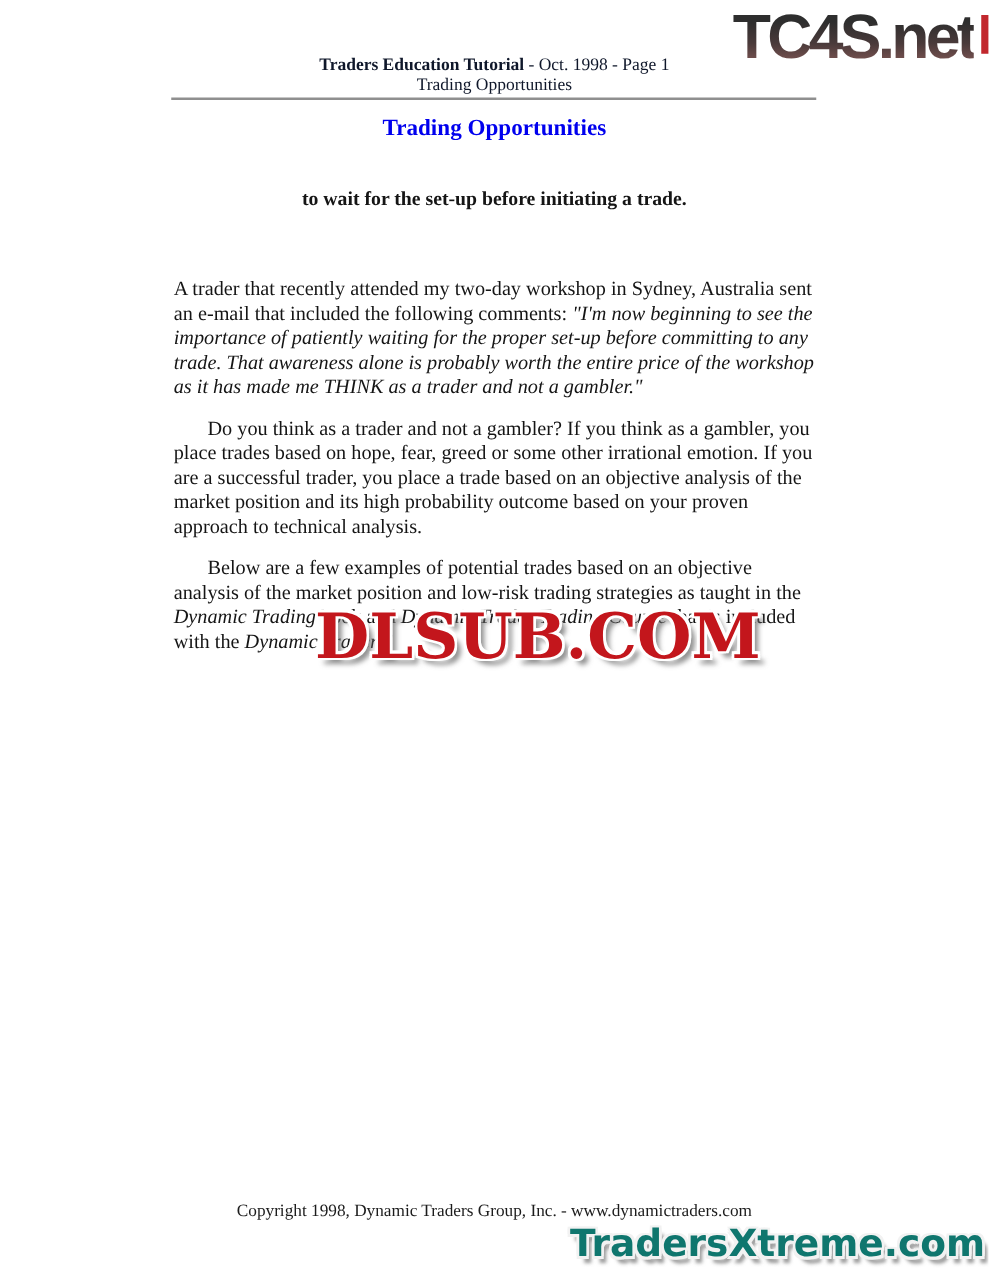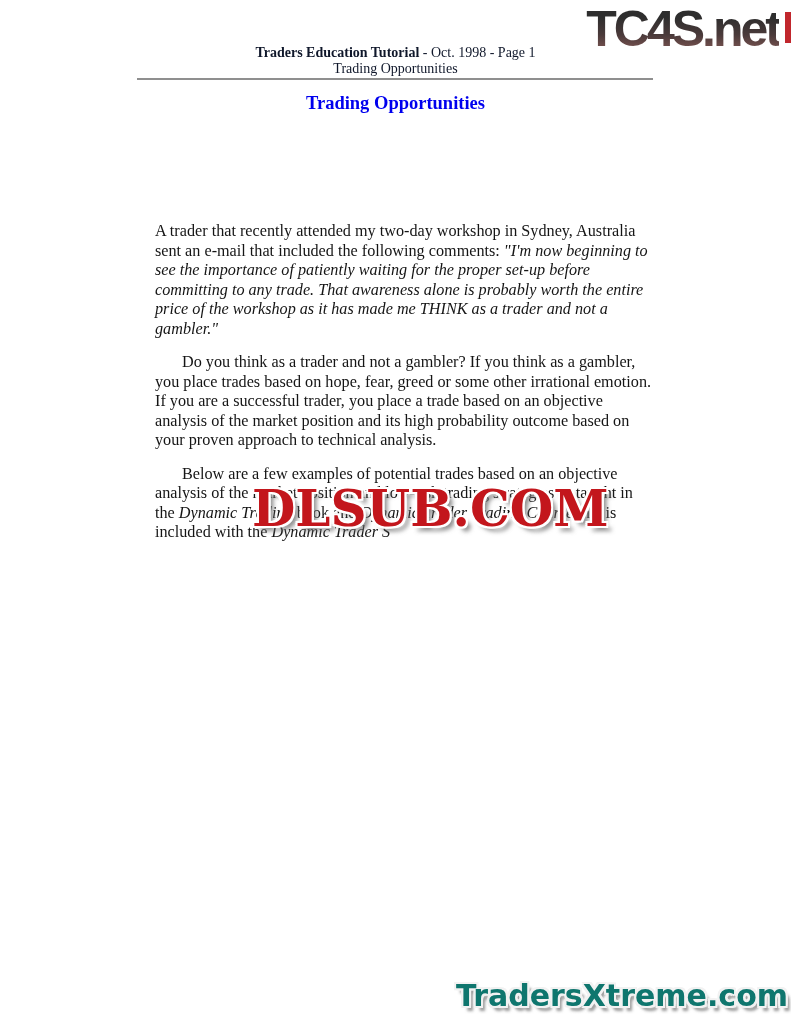--- a/index.html
+++ b/index.html
@@ -44,21 +44,21 @@
     position:absolute; top:150px; left:0; width:791px;
     text-align:center; font-size:15.8px; font-weight:bold; line-height:20px;
     color:#151515;
   }
 
   
   .body-text {
     position:absolute; top:222px; left:139px; width:514px;
     font-size:16.2px; line-height:19.5px; color:#151515;
   }
-  .body-text p { margin:0 0 14px 16px; }
+  .body-text p { margin:0 0 14px 0; }
   .body-text p.indent { text-indent:27px; }
   .it { font-style:italic; }
 
   
   .wm-dlsub {
     position:absolute; left:252px; top:486px;
     font-family:"DejaVu Serif", serif; font-weight:bold;
     font-size:50px; line-height:46px; letter-spacing:0px; color:#c3161c;
     text-shadow:
       -2px -2px 0 #ffffff, 2px -2px 0 #ffffff,
@@ -99,26 +99,28 @@
     <div>
       <b>Traders Education Tutorial</b><span> - Oct. 1998 - Page 1</span>
     </div>
     <div>Trading Opportunities</div>
   </div>
   <div class="head-rule"></div>
 
   <div class="doc-title">Trading Opportunities</div>
 
   <div class="intro-bold">
+    <div>to wait for the set-up before initiating a trade.</div>
   </div>
 
   <div class="body-text">
     <p><span>A trader that recently attended my two-day workshop in Sydney, Australia sent an e-mail that included the following comments: </span><span class="it">"I'm now beginning to see the importance of patiently waiting for the proper set-up before committing to any trade. That awareness alone is probably worth the entire price of the workshop as it has made me THINK as a trader and not a gambler."</span></p>
     <p class="indent">Do you think as a trader and not a gambler? If you think as a gambler, you place trades based on hope, fear, greed or some other irrational emotion. If you are a successful trader, you place a trade based on an objective analysis of the market position and its high probability outcome based on your proven approach to technical analysis.</p>
     <p class="indent"><span>Below are a few examples of potential trades based on an objective analysis of the market position and low-risk trading strategies as taught in the </span><span class="it">Dynamic Trading</span><span> book and </span><span class="it">Dynamic Trader Trading Course</span><span> that is included with the </span><span class="it">Dynamic Trader S</span></p>
   </div>
 
   <div class="wm-dlsub">DLSUB.COM</div>
 
+  <div class="footer-line">Copyright 1998, Dynamic Traders Group, Inc. - www.dynamictraders.com</div>
 
   <div class="wm-xtreme">TradersXtreme.com</div>
 
 </div>
 
 </body></html>

